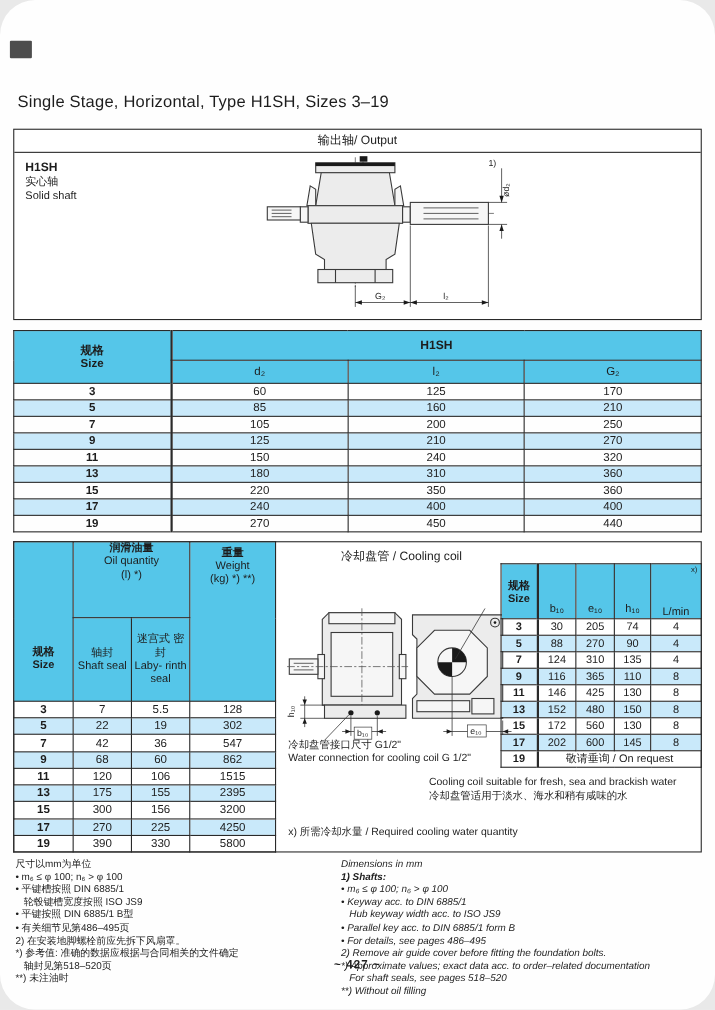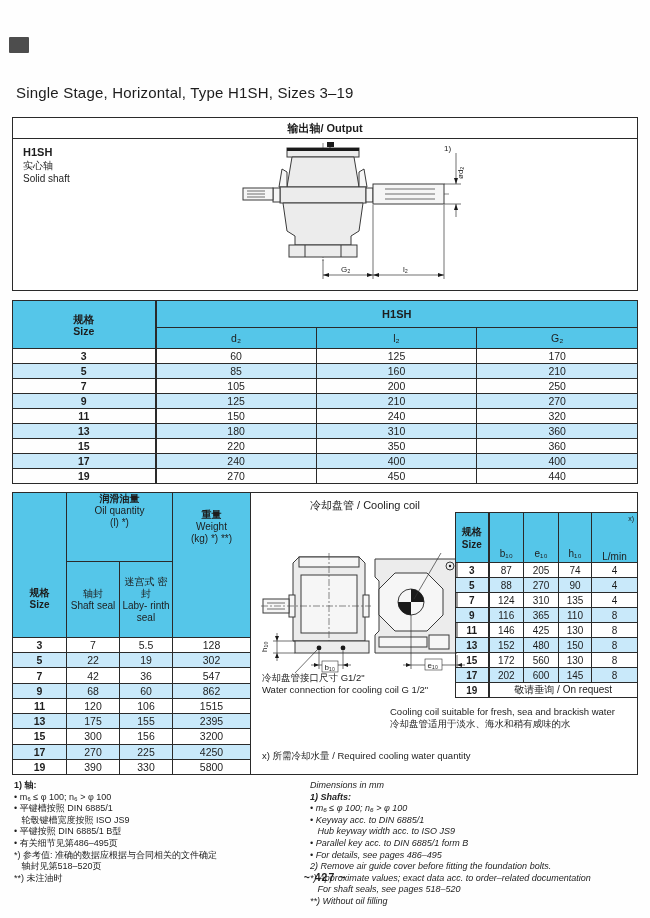--- a/index.html
+++ b/index.html
@@ -5,30 +5,30 @@
   :root{
     --header_bg:#55c6e9;
     --stripe_bg:#c9e9fa;
     --border:#2a2a2a;
     --text:#1d1d1d;
   }
   html,body{margin:0;padding:0;background:#e9e9e9;}
   #page{
     position:relative;width:650px;height:918px;background:#fefefe;
     font-family:"Liberation Sans","DejaVu Sans",sans-serif;color:var(--text);
-    margin:0 auto;overflow:hidden;
+    margin:0 auto;overflow:hidden;border-radius:32px;
   }
   .abs{position:absolute;}
   
   #title{left:16px;top:84px;font-size:15px;letter-spacing:.2px;}
   #scan-mark{left:9px;top:37px;width:20px;height:16px;background:#4d4d4d;border-radius:1px;}
   
   #box1{left:12px;top:117px;width:624px;height:172px;border:1.5px solid var(--border);background:#fff;}
   #box1-header{height:20px;line-height:20px;border-bottom:1.2px solid var(--border);
-    text-align:center;font-weight:bold;font-size:11px;}
+    text-align:center;font-weight:normal;font-size:11px;}
   #variant-label{position:absolute;left:10px;top:28px;font-size:10px;line-height:13px;}
   #variant-label .code{font-weight:bold;font-size:11px;}
   #main-drawing{position:absolute;left:222px;top:21px;}
   
   table{border-collapse:collapse;table-layout:fixed;}
   td,th{border:1px solid var(--border);text-align:center;vertical-align:middle;
     font-size:10.5px;padding:0;overflow:hidden;}
   thead td{background:var(--header_bg);}
   tbody tr:nth-child(even) td{background:var(--stripe_bg);}
   tbody td:first-child{font-weight:bold;}
@@ -44,21 +44,21 @@
   #box2{left:12px;top:492px;width:624px;height:281px;border:1.5px solid var(--border);background:#fff;}
   
   #oil-table{position:absolute;left:-1px;top:-1px;width:238px;height:283px;border:1.5px solid var(--border);}
   #oil-table td{font-size:10px;line-height:12px;}
   #oil-table col.c1{width:54px;}#oil-table col.c2{width:53px;}
   #oil-table col.c3{width:53px;}#oil-table col.c4{width:78px;}
   #oil-table thead tr.r1 td{height:68px;}
   #oil-table thead tr.r2 td{height:75px;}
   #oil-table .size-h{vertical-align:bottom;padding-bottom:26px;font-weight:bold;}
   #oil-table .size-h .zh,#oil-table .wt-h .zh,#oil-table .oil-h .zh{font-weight:bold;}
-  #oil-table .wt-h{vertical-align:top;padding-top:16px;}
+  #oil-table .wt-h{vertical-align:top;padding-top:4px;}
   #oil-table .oil-h{vertical-align:top;}
   #oil-table tbody td{font-size:10.5px;}
   
   #cooling-title{left:265px;top:498px;width:200px;text-align:center;font-size:11px;}
   #cooling-table{left:455px;top:512px;width:182px;border:1.5px solid var(--border);}
   #cooling-table col.c1{width:33px;}#cooling-table col.c2{width:35px;}
   #cooling-table col.c3{width:35px;}#cooling-table col.c4{width:33px;}
   #cooling-table col.c5{width:46px;}
   #cooling-table thead td{height:38px;font-size:10px;}
   #cooling-table thead td:first-child{border-right:2px solid var(--border);font-weight:bold;}
@@ -411,21 +411,21 @@
         <td style="vertical-align:bottom;padding-bottom:3px;">h₁₀</td>
         <td class="flow">
           <div class="xnote">x)</div>
           <div style="margin-top:28px;">L/min</div>
         </td>
       </tr>
     </thead>
     <tbody>
         <tr>
           <td>3</td>
-          <td>87</td>
+          <td>30</td>
           <td>205</td>
           <td>74</td>
           <td>4</td>
         </tr>
         <tr>
           <td>5</td>
           <td>88</td>
           <td>270</td>
           <td>90</td>
           <td>4</td>
@@ -483,26 +483,27 @@
     <div>冷却盘管接口尺寸 G1/2"</div>
     <div>Water connection for cooling coil G 1/2"</div>
   </div>
   <div id="suitable-note" class="abs">
     <div>Cooling coil suitable for fresh, sea and brackish water</div>
     <div>冷却盘管适用于淡水、海水和稍有咸味的水</div>
   </div>
   <div id="water-note" class="abs">x) 所需冷却水量 / Required cooling water quantity</div>
 
   <div id="fn-left" class="abs footnotes">
-      <div class="b">1) 轴:</div>
+      <div>尺寸以mm为单位</div>
       <div>• m₆ ≤ φ 100; n₆ &gt; φ 100</div>
       <div>• 平键槽按照 DIN 6885/1</div>
       <div>&nbsp;&nbsp;&nbsp;轮毂键槽宽度按照 ISO JS9</div>
       <div>• 平键按照 DIN 6885/1 B型</div>
       <div>• 有关细节见第486–495页</div>
+      <div>2) 在安装地脚螺栓前应先拆下风扇罩。</div>
       <div>*) 参考值: 准确的数据应根据与合同相关的文件确定</div>
       <div>&nbsp;&nbsp;&nbsp;轴封见第518–520页</div>
       <div>**) 未注油时</div>
     </div>
   <div id="fn-right" class="abs footnotes">
       <div>Dimensions in mm</div>
       <div class="b">1) Shafts:</div>
       <div>• m₆ ≤ φ 100; n₆ &gt; φ 100</div>
       <div>• Keyway acc. to DIN 6885/1</div>
       <div>&nbsp;&nbsp;&nbsp;Hub keyway width acc. to ISO JS9</div>

